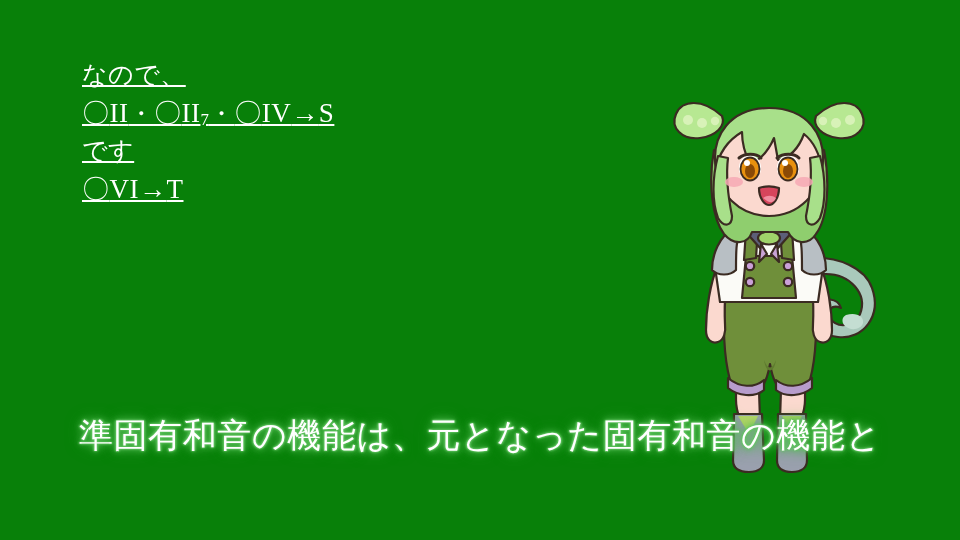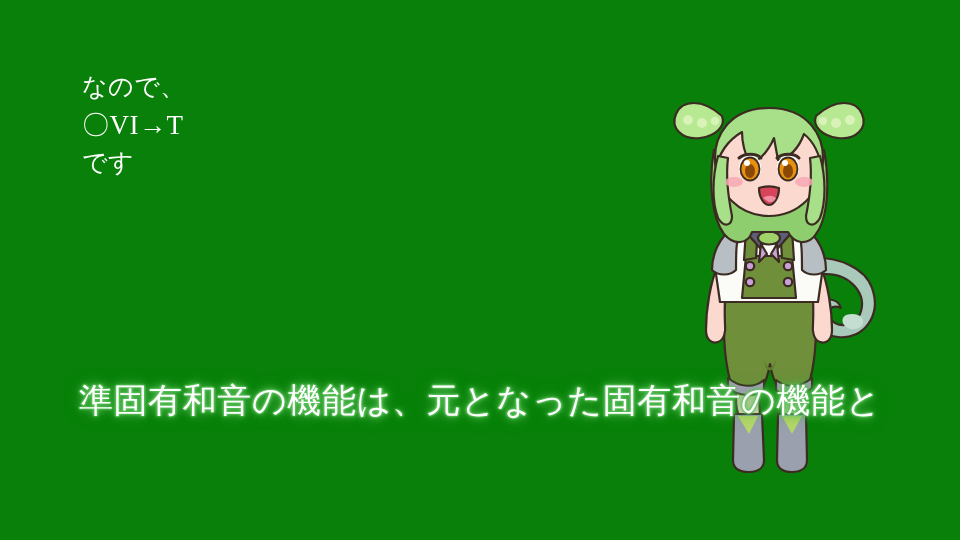--- a/index.html
+++ b/index.html
@@ -13,28 +13,29 @@
     height: 540px;
     overflow: hidden;
     font-family: "Liberation Sans", "DejaVu Sans", sans-serif;
     background: #088009;
   }
 
   
   #note-block {
     position: absolute;
     left: 82px;
-    top: 68px;
+    top: 56px;
     width: 520px;
     color: #ffffff;
     font-size: 27px;
     line-height: 38px;
     letter-spacing: 0.5px;
     white-space: nowrap;
     font-family: "Liberation Serif", "DejaVu Serif", serif;
+    text-decoration: underline;
   }
   #note-block .note-line {
     display: block;
     height: 38px;
   }
   .jp {
     font-family: "DejaVu Sans", "Liberation Sans", sans-serif;
     font-size: 25px;
   }
   .sub7 {
@@ -66,48 +67,51 @@
     text-align: center;
     color: #ffffff;
     font-family: "DejaVu Sans", "Liberation Sans", sans-serif;
     font-size: 34px;
     line-height: 53px;
     letter-spacing: 0.6px;
     text-shadow:
       0 0 3px #5ec45e, 0 0 6px #5ec45e, 0 0 10px #4cb94c,
       0 0 16px #3faa3f, 1px 0 2px #7fd07f, -1px 0 2px #7fd07f;
   }
-  #subtitle .sub-line { display: block; }
+  #subtitle .sub-line { display: block; margin-top: 35px; }
 
   
   #character {
     position: absolute;
     left: 660px;
     top: 78px;
     width: 250px;
     height: 400px;
   }
   #character svg { display: block; width: 250px; height: 400px; }
 </style>
 </head>
 <body>
 
 <div id="screen" style="background: rgb(8, 128, 9);">
 
   <div id="note-block">
 
     <span class="note-line jp">なので、</span>
 
-
+    <span class="note-line">
+      <span>〇</span><span>II</span><span class="jp">・</span><span>〇</span><span>II</span><span class="sub7">7</span><span class="jp">・</span><span>〇</span><span>IV</span><span>→</span><span>S</span>
+    </span>
+
+
+    <span class="note-line jp">です</span>
 
     <span class="note-line">
       <span>〇</span><span>VI</span><span>→</span><span>T</span>
     </span>
-
-    <span class="note-line jp">です</span>
   </div>
 
   <div id="character">
     <svg viewBox="0 0 250 400" xmlns="http://www.w3.org/2000/svg">
       <g stroke="#3b2b22" stroke-width="2.2" stroke-linejoin="round" stroke-linecap="round">
 
         <path fill="#a9c9bb" d="M150 180 C 178 178 205 190 212 210 C 222 238 203 262 178 259
                  C 158 257 148 240 156 228 C 163 218 178 220 181 230
                  C 172 226 166 232 170 240 C 176 250 194 250 200 236
                  C 208 216 190 196 166 196 C 158 196 152 190 150 180 Z"></path>

